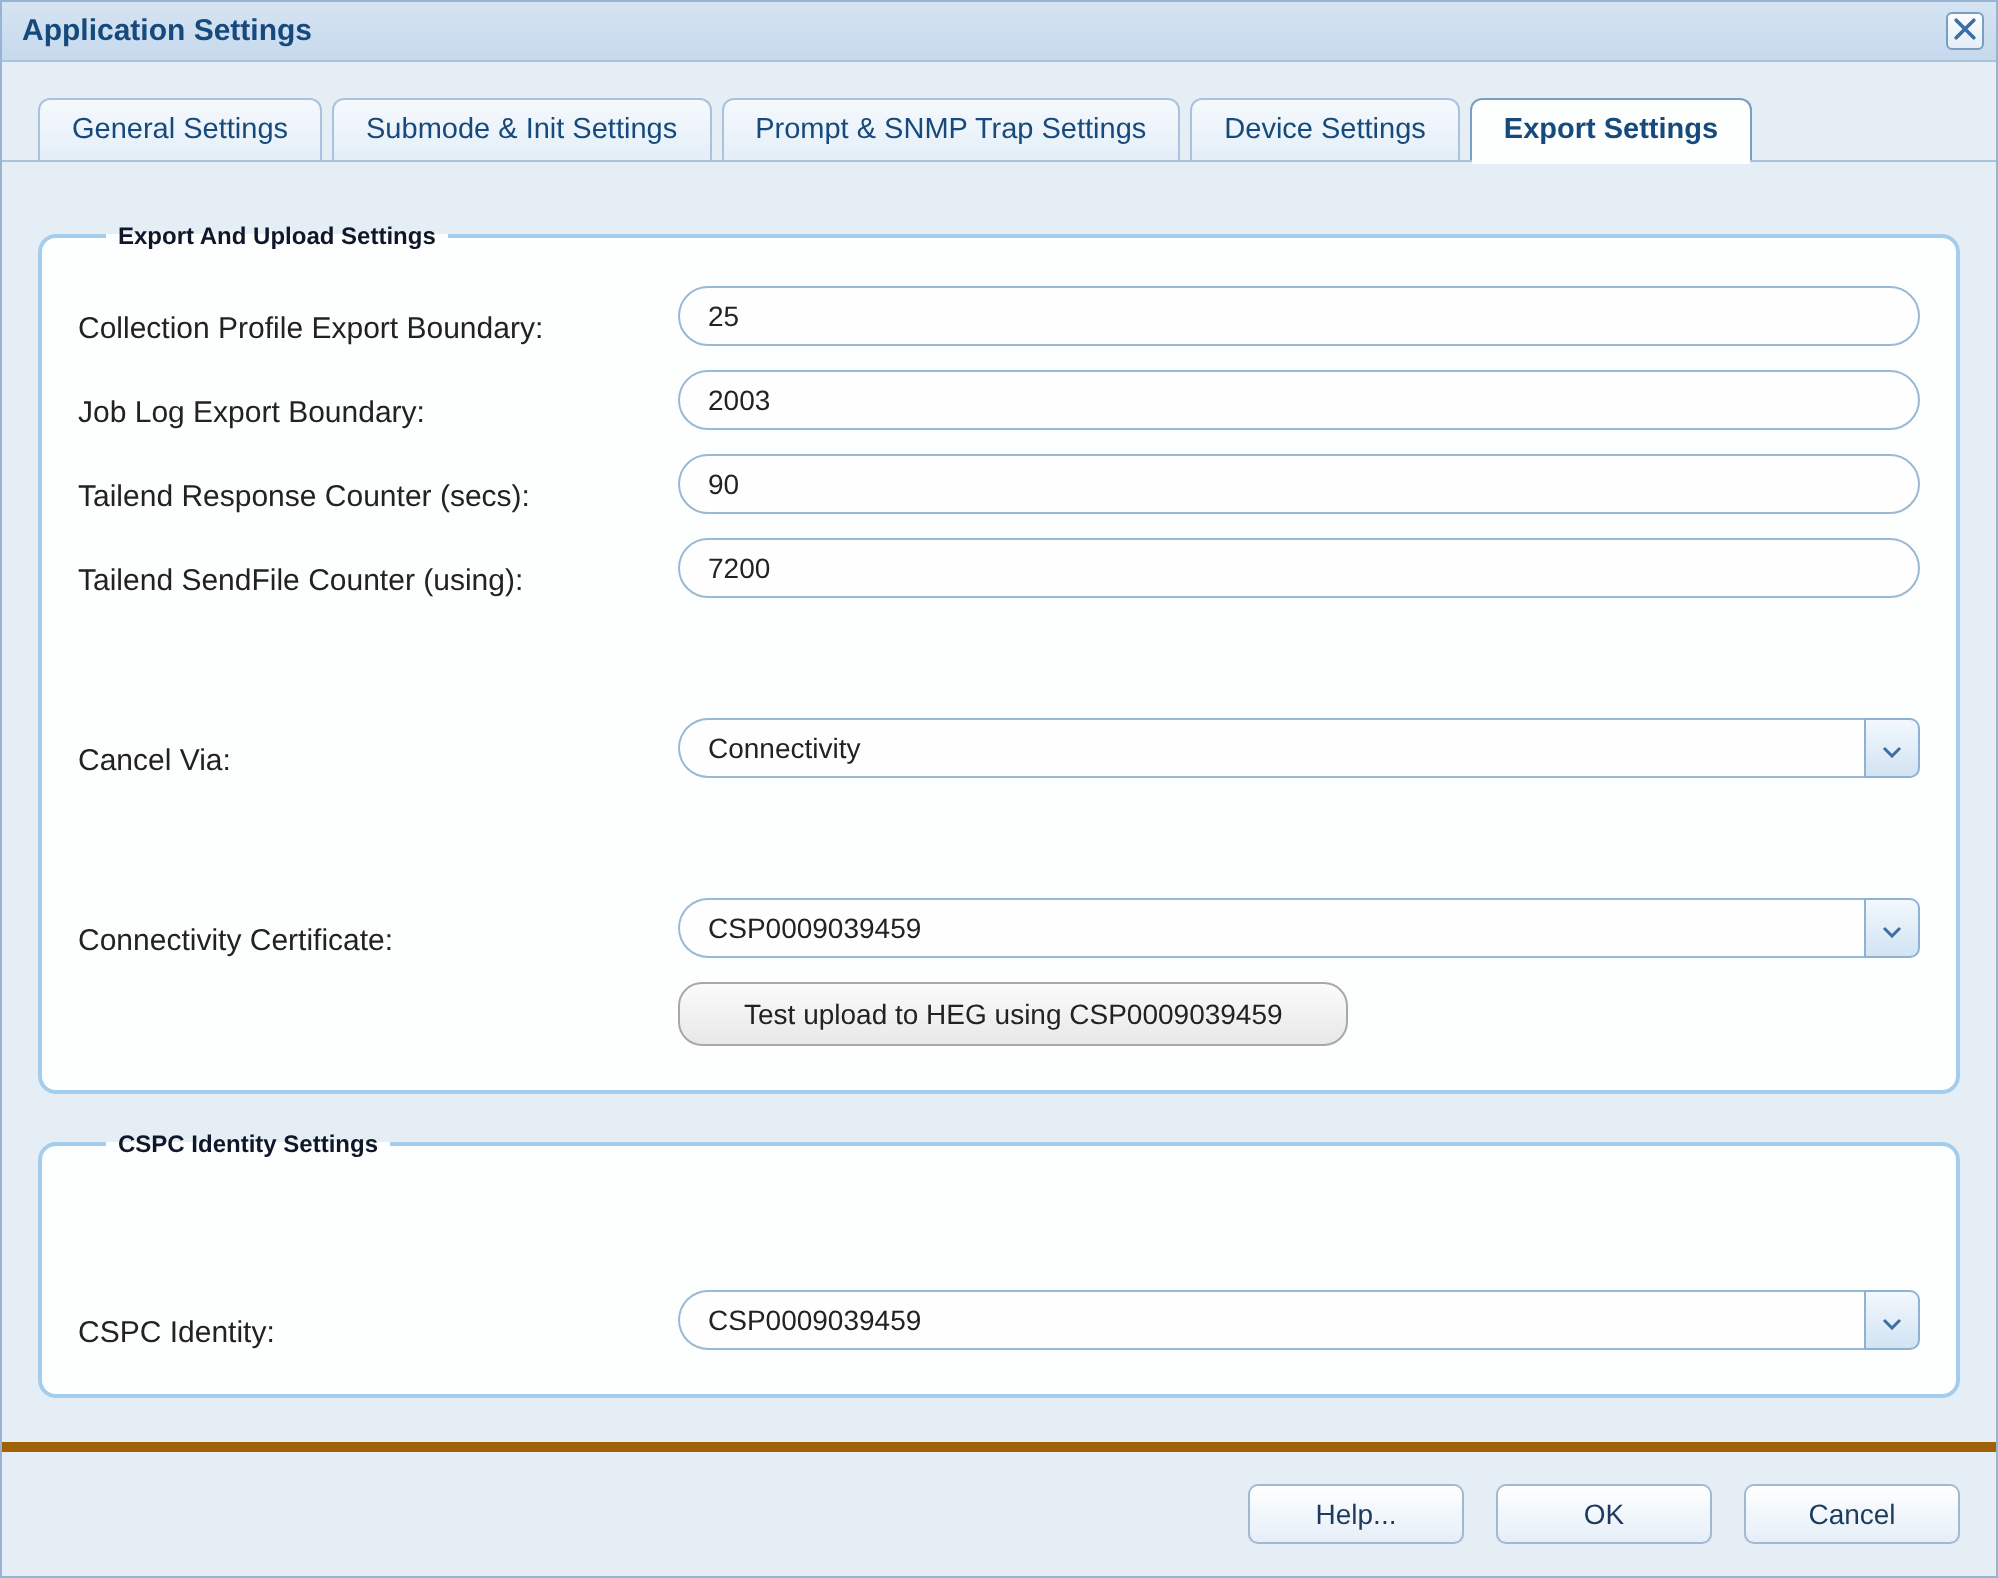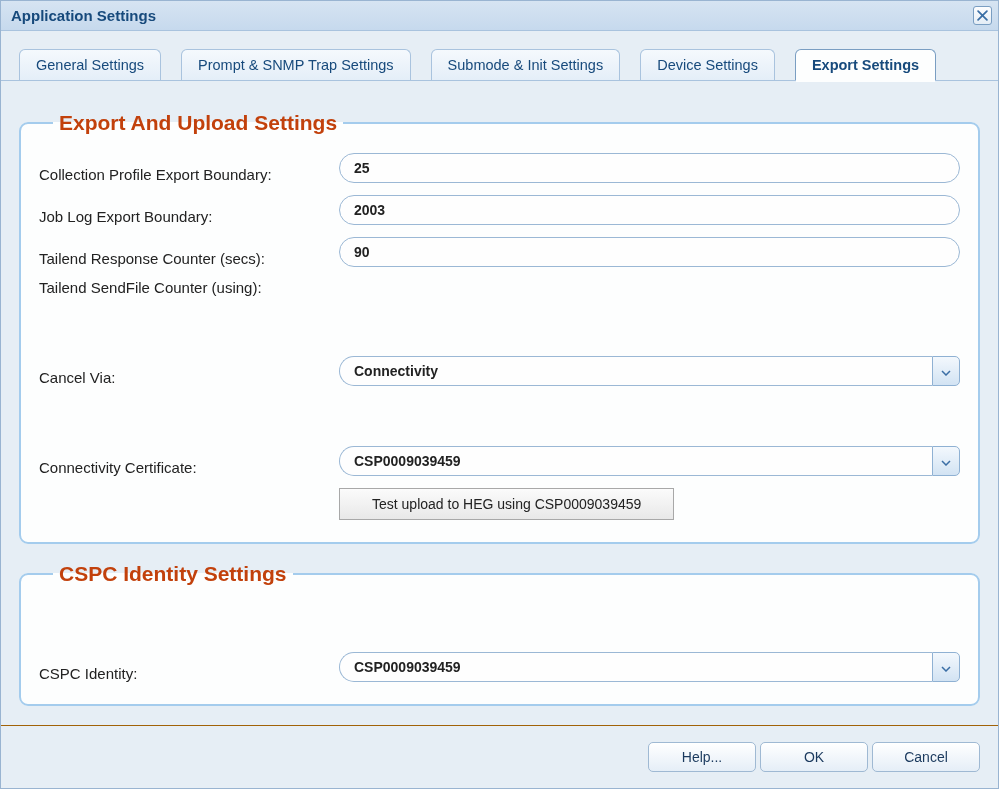--- a/index.html
+++ b/index.html
@@ -38,21 +38,21 @@
       border-radius: 3px;
       background: linear-gradient(#fdfdfe, #e4edf6);
       display: flex; align-items: center; justify-content: center;
       cursor: pointer;
     }
     .close-btn svg { width: 11px; height: 11px; }
 
     .tabbar {
       padding: 18px 18px 0 18px;
       display: flex;
-      gap: 20px;
+      gap: 5px;
       border-bottom: 1px solid #a9c3de;
       position: relative;
     }
     .tab {
       border: 1px solid #a9c3de;
       border-bottom: none;
       border-top-left-radius: 6px;
       border-top-right-radius: 6px;
       background: linear-gradient(#f5f9fd, #e4eef8);
       padding: 7px 16px;
@@ -92,22 +92,22 @@
       border-radius: 9px;
       margin-top: 18px;
       padding: 18px 18px 22px 18px;
       position: relative;
       background: #fdfefe;
     }
     fieldset.group > legend {
       padding: 0 6px;
       margin-left: 14px;
       font-weight: bold;
-      font-size: 21px;
-      color: #c2410c;
+      font-size: 12px;
+      color: #0f172a;
     }
 
     .row {
       display: flex;
       align-items: flex-end;
       margin-bottom: 12px;
     }
     .row:last-child { margin-bottom: 0; }
     .lbl {
       width: 300px;
@@ -118,21 +118,20 @@
 
     input.txt {
       width: 100%;
       height: 30px;
       border: 1px solid #9bb8d5;
       border-radius: 15px;
       padding: 0 14px;
       font-size: 14px;
       color: #222;
       background: #fefefe;
-      font-weight: bold;
     }
     .combo {
       display: flex;
       width: 100%;
       margin-top: 48px;
     }
     .combo input.txt {
       border-top-right-radius: 0;
       border-bottom-right-radius: 0;
       border-right: none;
@@ -145,34 +144,34 @@
       border-bottom-right-radius: 5px;
       background: linear-gradient(#f3f8fd, #d2e3f3);
       display: flex; align-items: center; justify-content: center;
       cursor: pointer;
     }
     .combo .caret svg { width: 10px; height: 6px; }
 
     .test-btn {
       height: 32px;
       border: 1px solid #a8a8a8;
-      border-radius: 0;
+      border-radius: 12px;
       background: linear-gradient(#fbfbfb, #e8e8e8);
       padding: 0 32px;
       font-size: 14px;
       color: #222;
       cursor: pointer;
     }
 
     .btnbar {
-      border-top: 1px solid #a16207;
+      border-top: 5px solid #a16207;
       padding: 16px 18px;
       display: flex;
       justify-content: flex-end;
-      gap: 4px;
+      gap: 16px;
       background: #e6eef5;
     }
     .std-btn {
       min-width: 108px;
       height: 30px;
       border: 1px solid #9fb9d3;
       border-radius: 5px;
       background: linear-gradient(#ffffff, #e5eef7);
       font-size: 14px;
       color: #1b3a5e;
@@ -191,22 +190,22 @@
       <span>
         <svg viewBox="0 0 10 10">
             <path d="M1 1 L9 9 M9 1 L1 9" stroke="#3a6ea5" stroke-width="1.6" fill="none" stroke-linecap="round"></path>
           </svg>
       </span>
     </div>
   </div>
 
   <div class="tabbar">
     <div class="tab">General Settings</div>
+    <div class="tab">Submode &amp; Init Settings</div>
     <div class="tab">Prompt &amp; SNMP Trap Settings</div>
-    <div class="tab">Submode &amp; Init Settings</div>
     <div class="tab">Device Settings</div>
     <div class="tab active">Export Settings</div>
   </div>
 
   <div class="content-wrap">
     <div class="content-scroller">
 
       <fieldset class="group">
         <legend>Export And Upload Settings</legend>
 
@@ -220,20 +219,21 @@
           <div class="val"><input class="txt" value="2003" style=""></div>
         </div>
 
         <div class="row">
           <div class="lbl">Tailend Response Counter (secs):</div>
           <div class="val"><input class="txt" value="90" style=""></div>
         </div>
 
         <div class="row">
           <div class="lbl">Tailend SendFile Counter (using):</div>
+          <div class="val"><input class="txt" value="7200" style=""></div>
         </div>
 
         <div class="row">
           <div class="lbl">Cancel Via:</div>
           <div class="val">
             <div class="combo">
               <input class="txt" value="Connectivity" style="">
               <div class="caret">
                 <span><svg viewBox="0 0 10 6">
                       <path d="M1 1 L5 5 L9 1" fill="none" stroke="#3a6ea5" stroke-width="1.5"></path>

